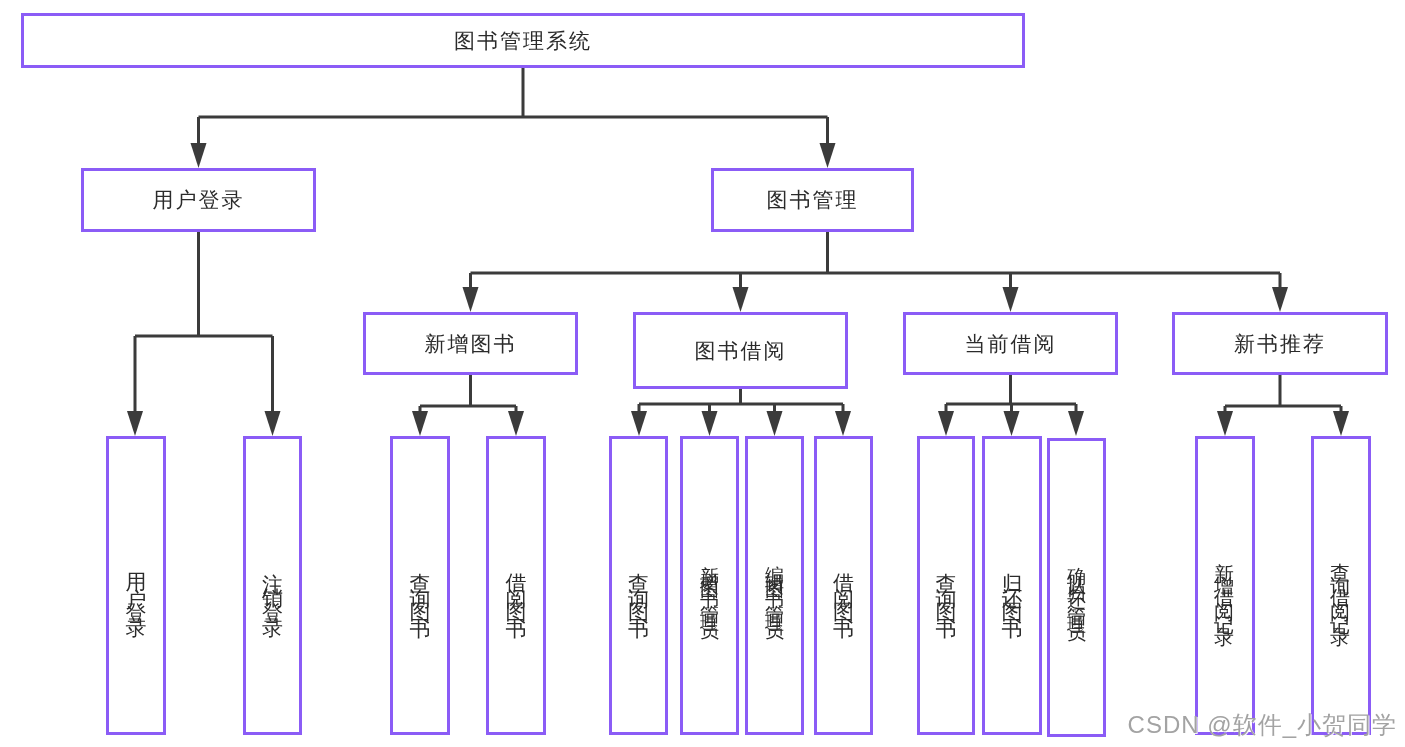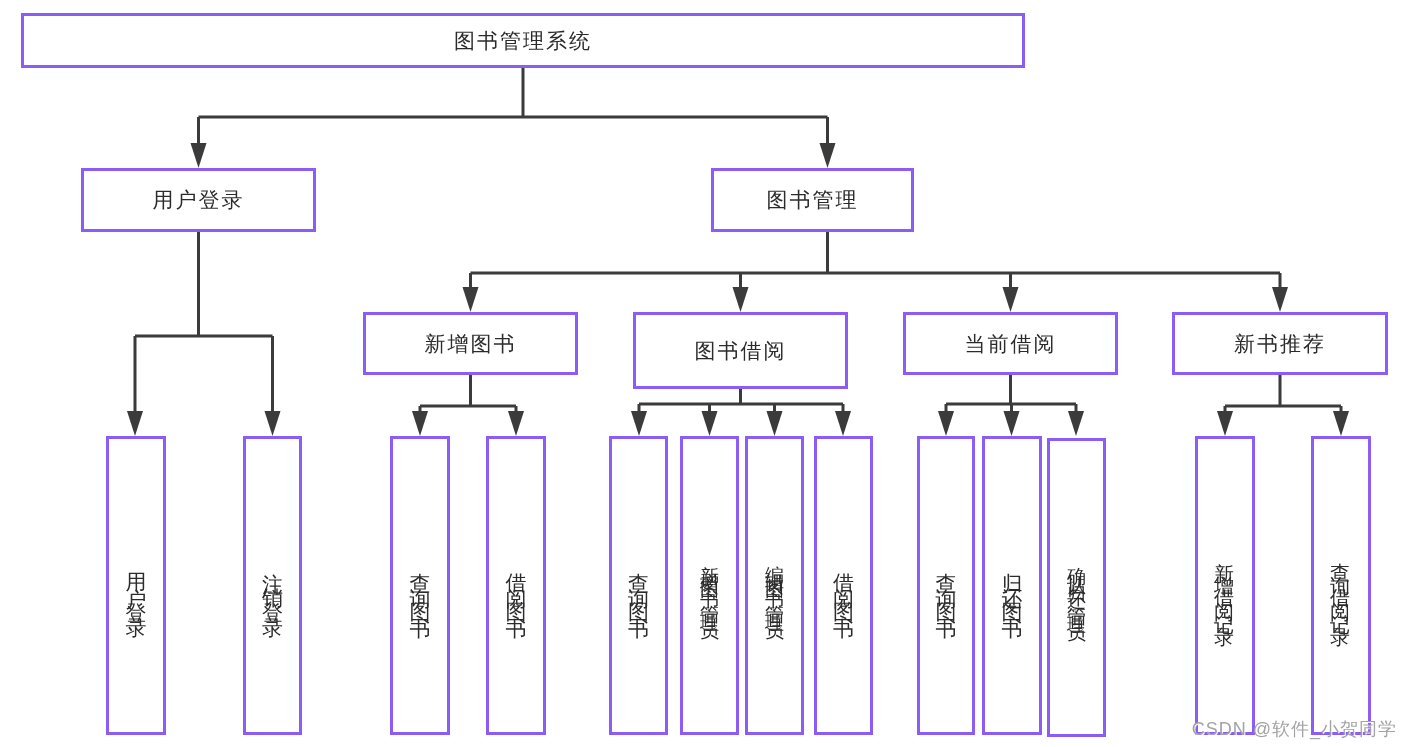--- a/index.html
+++ b/index.html
@@ -34,21 +34,21 @@
     white-space: nowrap;
   }
   .vshort .label { font-size: 21px; letter-spacing: 15px; }
   .vmed   .label { font-size: 20px; letter-spacing: 13px; }
   .vlong  .label { font-size: 19px; letter-spacing: 8px;  }
   #watermark {
     position: absolute;
     right: 8px;
     bottom: 6px;
     z-index: 2;
-    font-size: 18px;
+    font-size: 24px;
     color: #a3a3a3;
     letter-spacing: 1px;
     text-shadow: 1px 1px 0 rgba(255,255,255,0.9);
     white-space: nowrap;
   }
 </style>
 </head>
 <body>
 
 <div id="stage">

